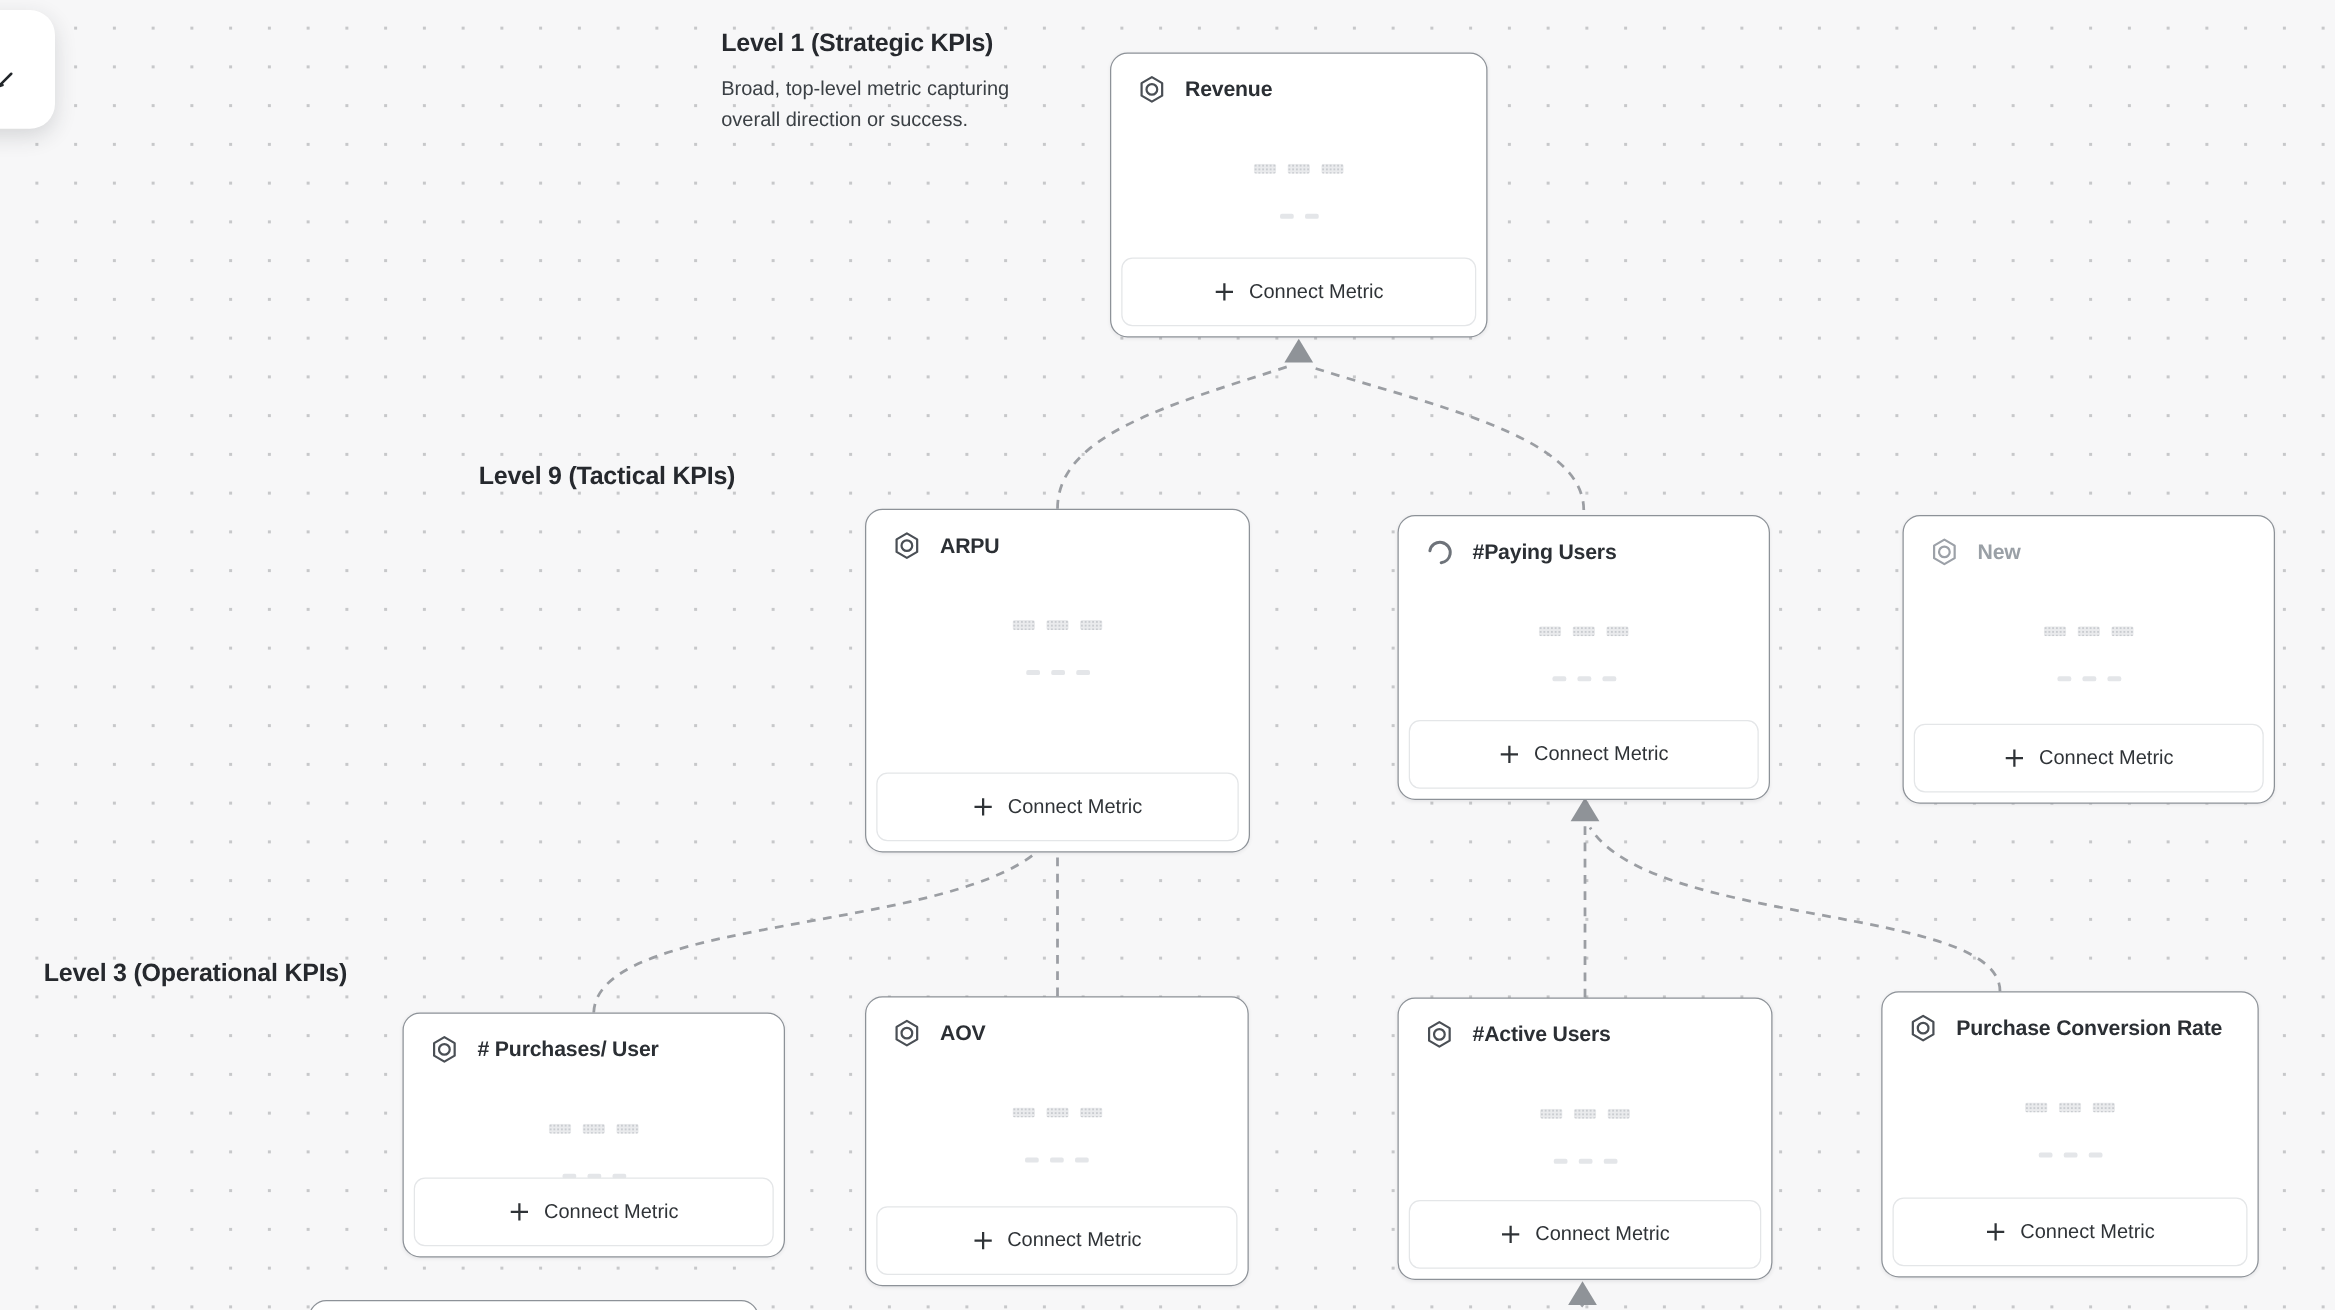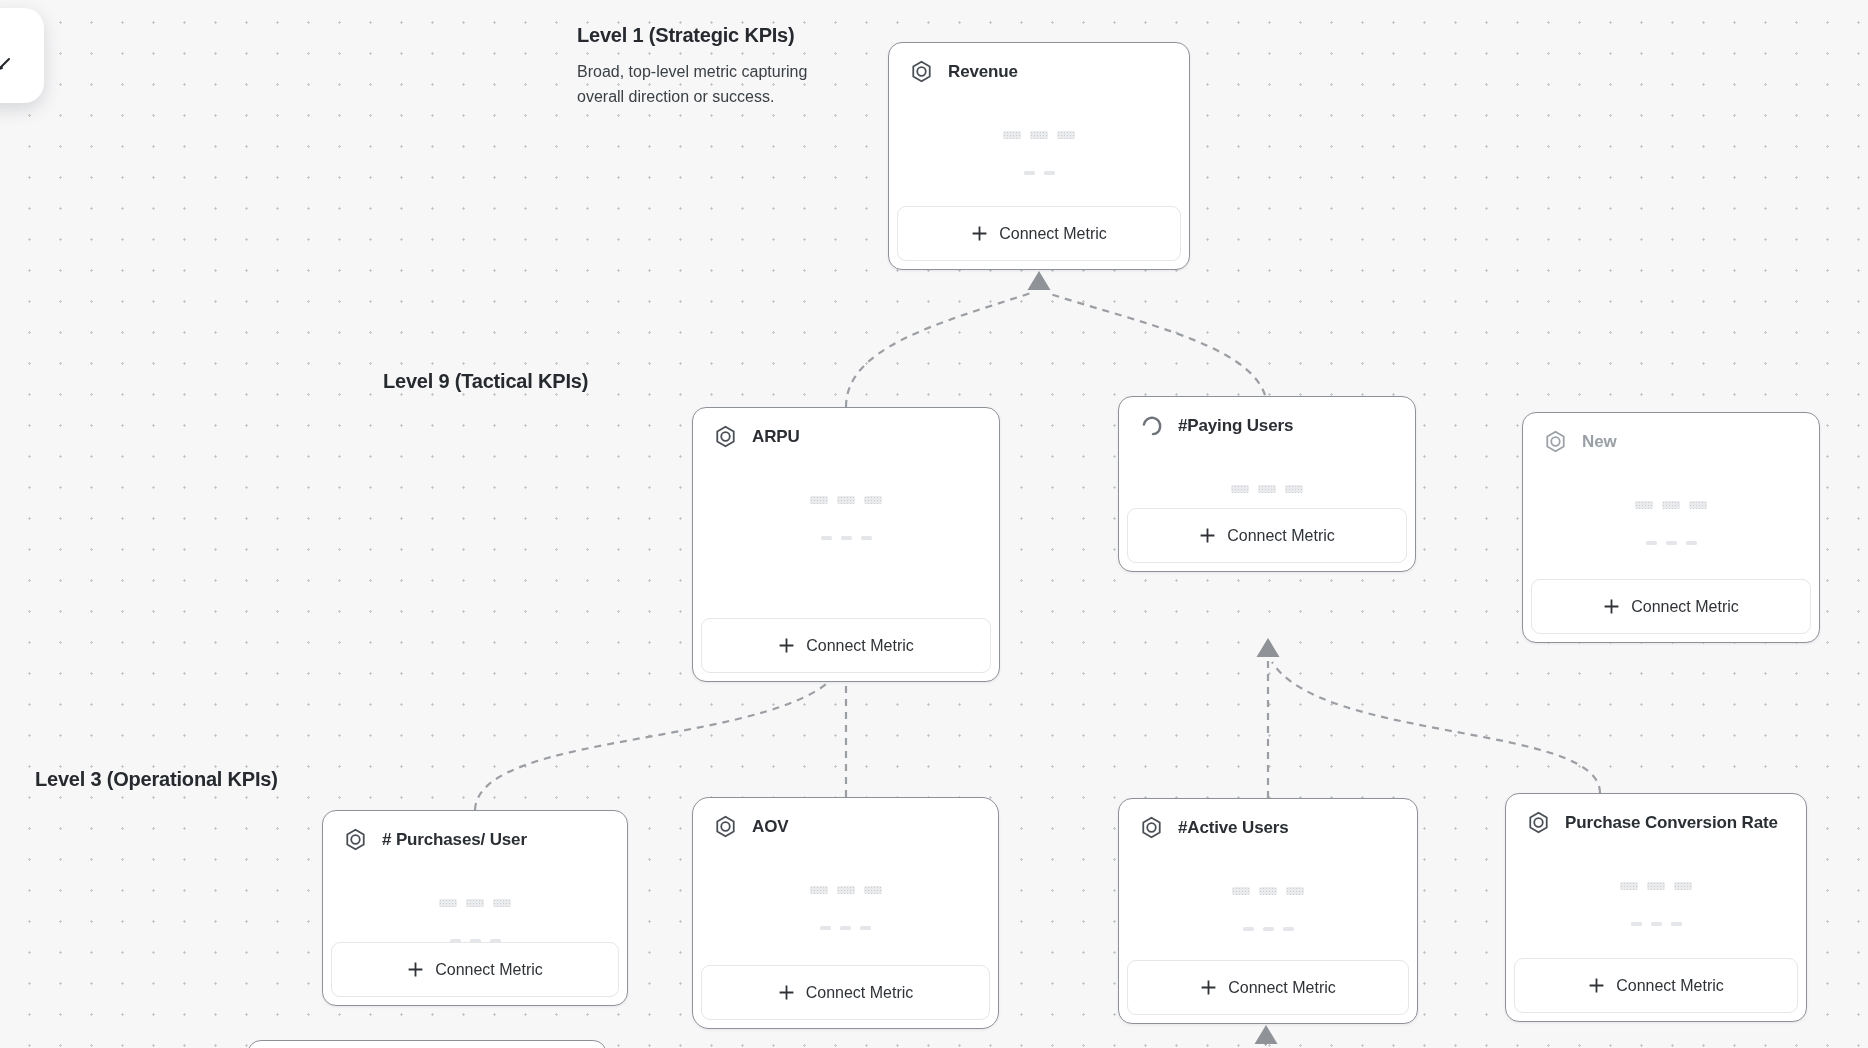--- a/index.html
+++ b/index.html
@@ -161,21 +161,21 @@
     <button class="connect-btn">
       <span class="plus-ic">
           <svg width="17" height="17" viewBox="0 0 16 16">
             <path d="M8 1.5v13M1.5 8h13" stroke="#2f3337" stroke-width="1.7"></path>
           </svg>
         </span>
       <span>Connect Metric</span>
     </button>
   </div>
 
-  <div class="card" style="left:1118px;top:396px;width:298px;height:176px;">
+  <div class="card" style="left:1118px;top:412px;width:298px;height:228px;">
     <div class="card-head">
       <span class="metric-ic">
         <svg width="24" height="24" viewBox="0 0 24 24" fill="none">
           <circle cx="12" cy="12" r="8.2" stroke="#6e737a" stroke-width="2.4" stroke-linecap="round" stroke-dasharray="36 16" transform="rotate(-170 12 12)"></circle>
         </svg>
       </span>
       <span class="card-title">#Paying Users</span>
     </div>
     <div class="sk-row sk-row1">
         <span class="sk-dash"></span>
@@ -250,21 +250,21 @@
     <button class="connect-btn">
       <span class="plus-ic">
           <svg width="17" height="17" viewBox="0 0 16 16">
             <path d="M8 1.5v13M1.5 8h13" stroke="#2f3337" stroke-width="1.7"></path>
           </svg>
         </span>
       <span>Connect Metric</span>
     </button>
   </div>
 
-  <div class="card" style="left:692px;top:797px;width:307px;height:232px;border-radius:17px;">
+  <div class="card" style="left:692px;top:797px;width:307px;height:232px;">
     <div class="card-head">
       <span class="metric-ic">
         <svg width="25" height="25" viewBox="0 0 24 24" fill="none" stroke="#4a4f55" stroke-width="1.7" stroke-linejoin="round">
           <path d="M12 2.6l7.9 4.6v9.6L12 21.4 4.1 16.8V7.2z"></path>
             <circle cx="12" cy="12" r="4.1"></circle>
         </svg>
       </span>
       <span class="card-title">AOV</span>
     </div>
     <div class="sk-row sk-row1">

